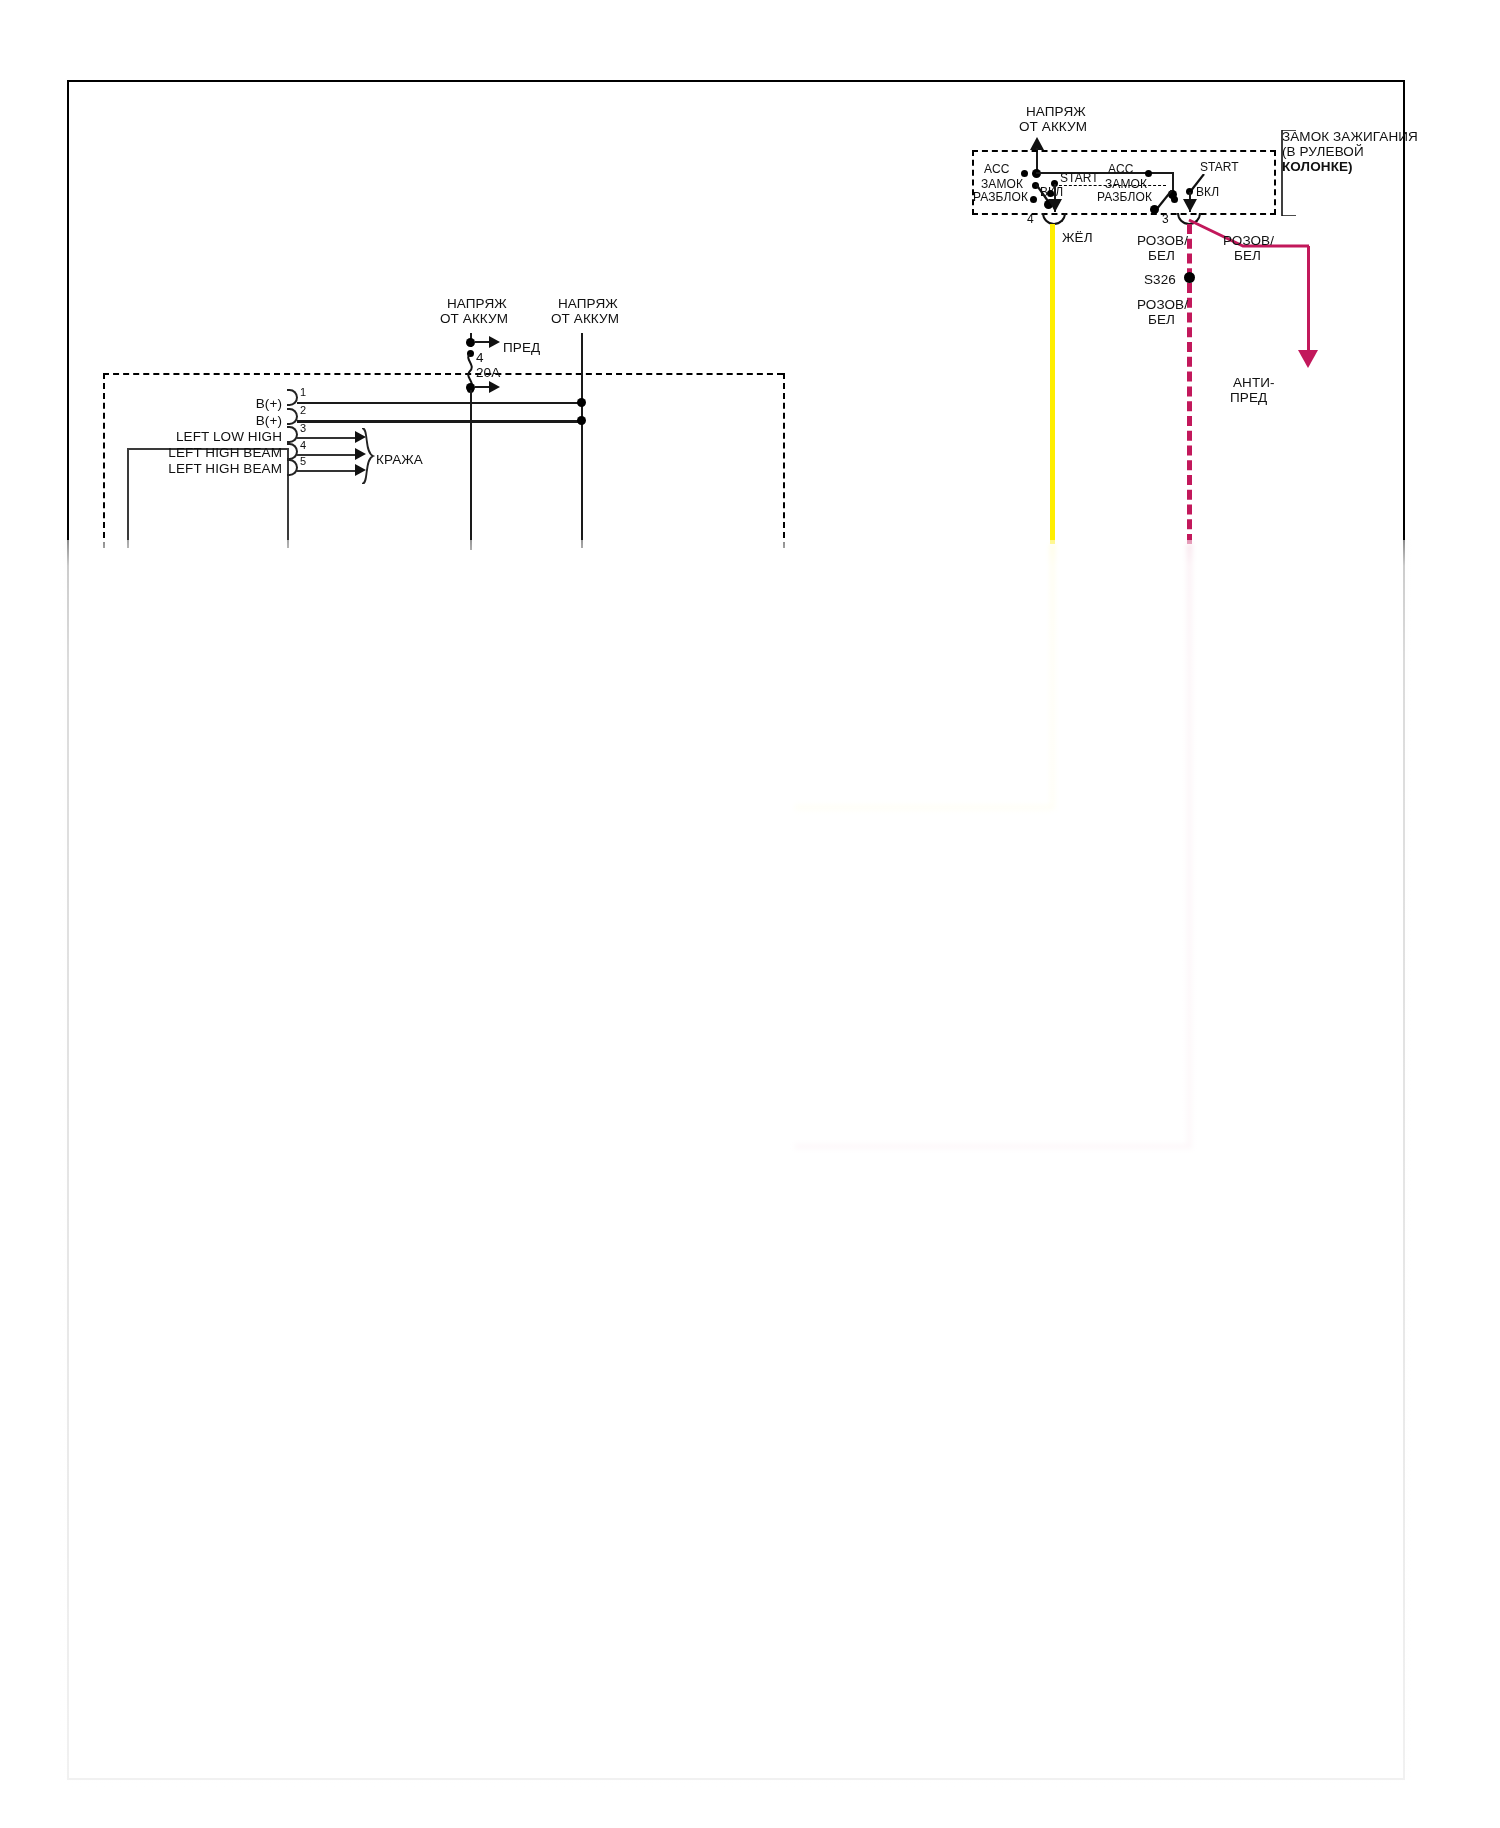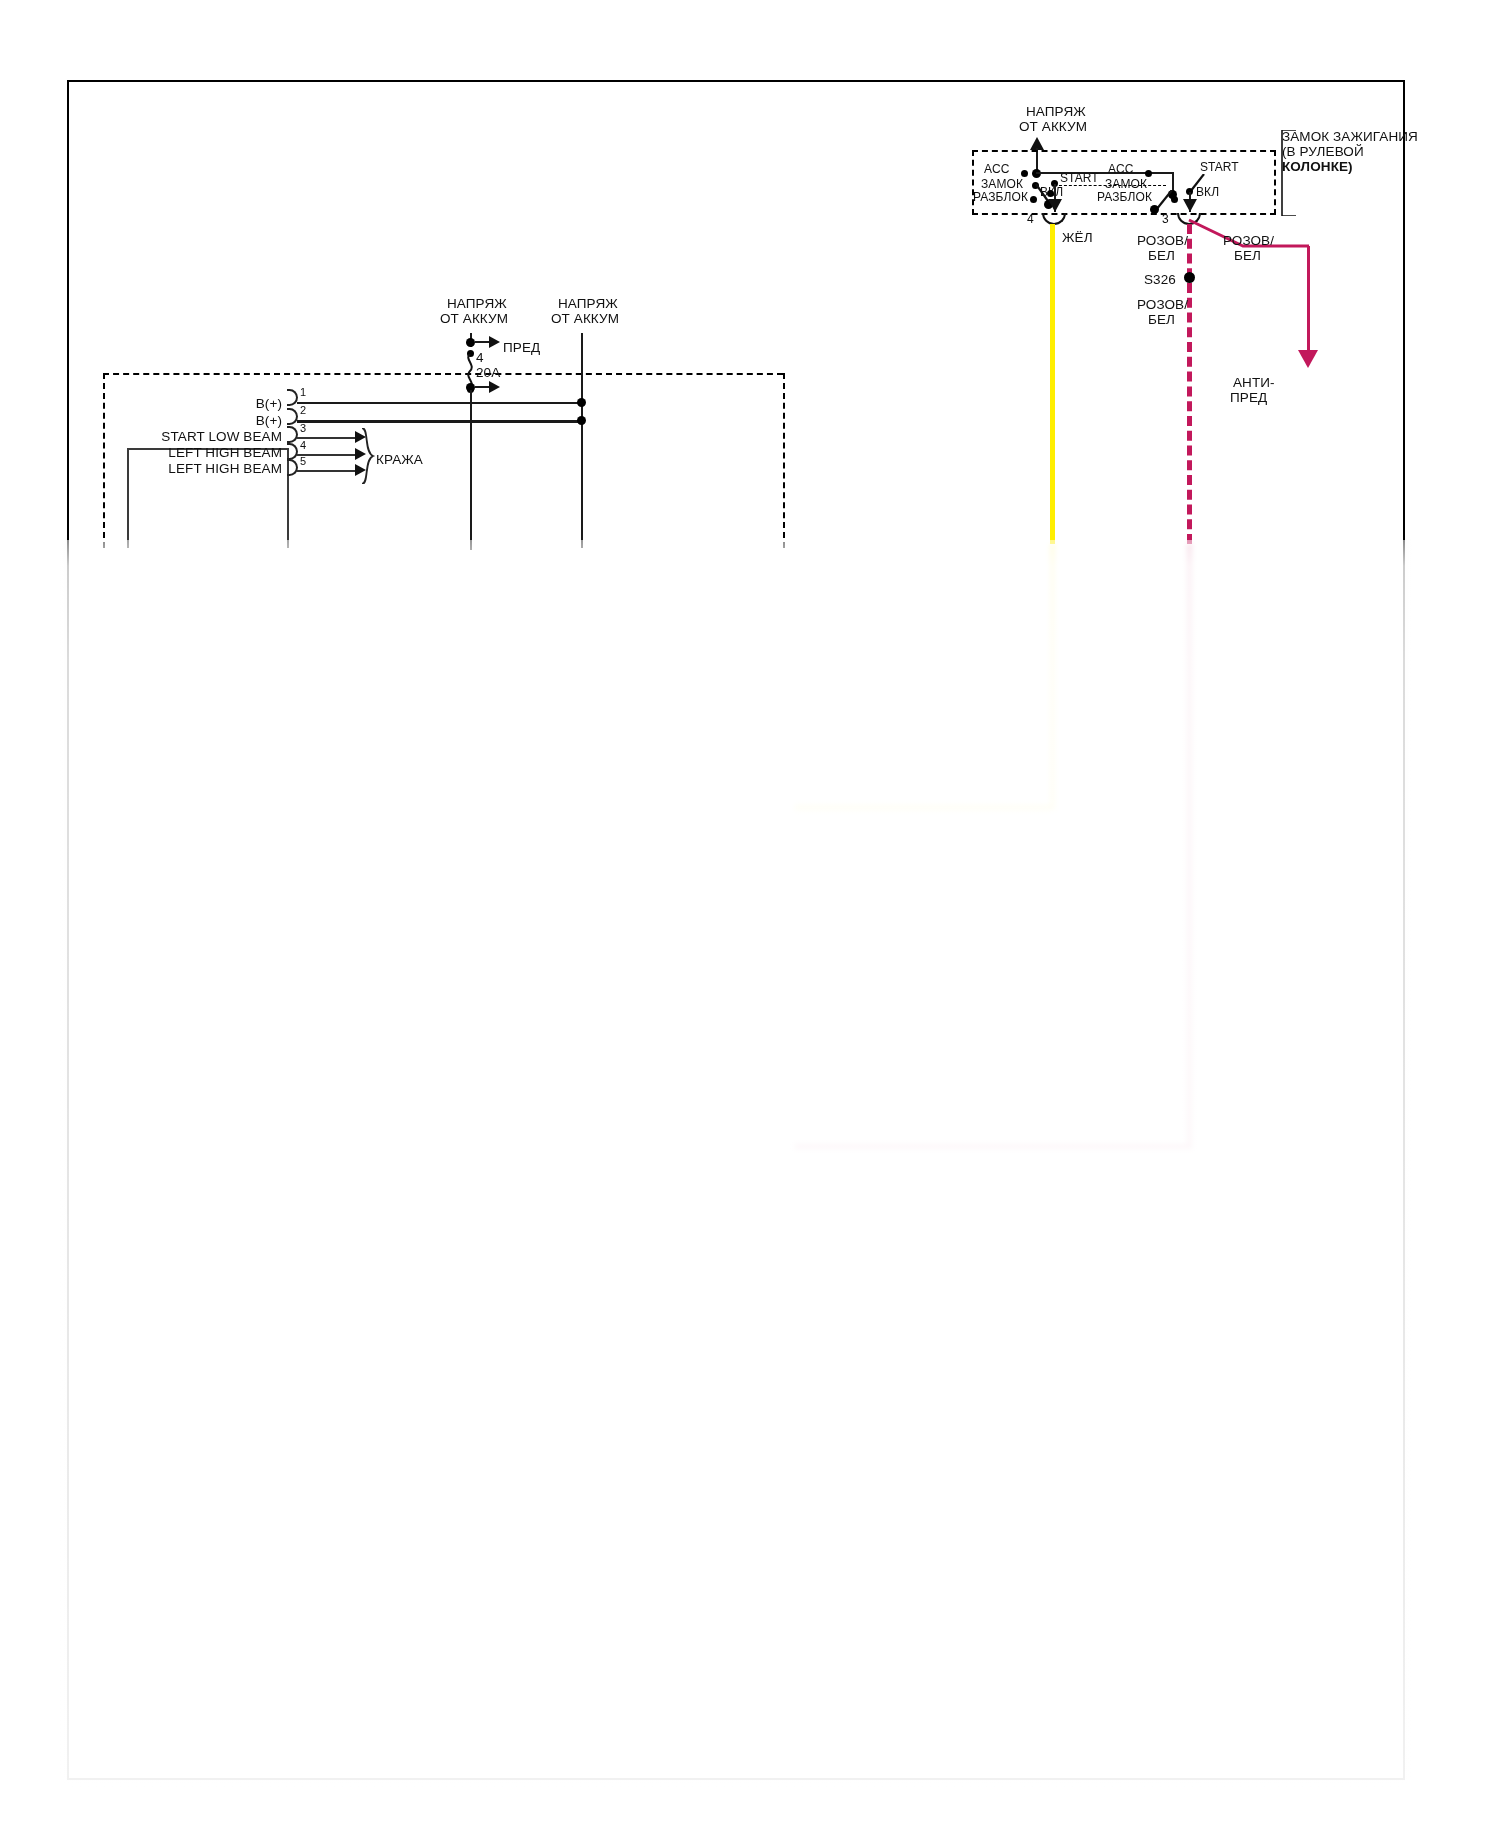--- a/index.html
+++ b/index.html
@@ -343,21 +343,21 @@
     <div class="hline" style="left:297px;top:402px;width:287px;"></div>
     <div class="dot" style="left:577px;top:398px;"></div>
 
     <div class="pin" style="left:287px;top:408px;"></div>
     <div class="lbl r" style="left:178px;top:413px;width:104px;">B(+)</div>
     <div class="lbl xs" style="left:300px;top:403px;">2</div>
     <div class="hline" style="left:297px;top:420px;width:287px;height:3px;"></div>
     <div class="dot" style="left:577px;top:416px;"></div>
 
     <div class="pin" style="left:287px;top:426px;"></div>
-    <div class="lbl r" style="left:138px;top:429px;width:144px;">START LOW BEAM</div>
+    <div class="lbl r" style="left:138px;top:429px;width:144px;">LEFT LOW HIGH</div>
     <div class="lbl xs" style="left:300px;top:421px;">3</div>
     <div class="hline" style="left:297px;top:437px;width:-0px;"></div>
     <div class="thin-h" style="left:297px;top:437px;width:62px;"></div>
 
     <div class="arr-r" style="left:355px;top:431px;"></div>
 
     <div class="pin" style="left:287px;top:443px;"></div>
     <div class="lbl r" style="left:128px;top:445px;width:154px;">LEFT HIGH BEAM</div>
     <div class="lbl xs" style="left:300px;top:438px;">4</div>
     <div class="thin-h" style="left:297px;top:454px;width:62px;"></div>

